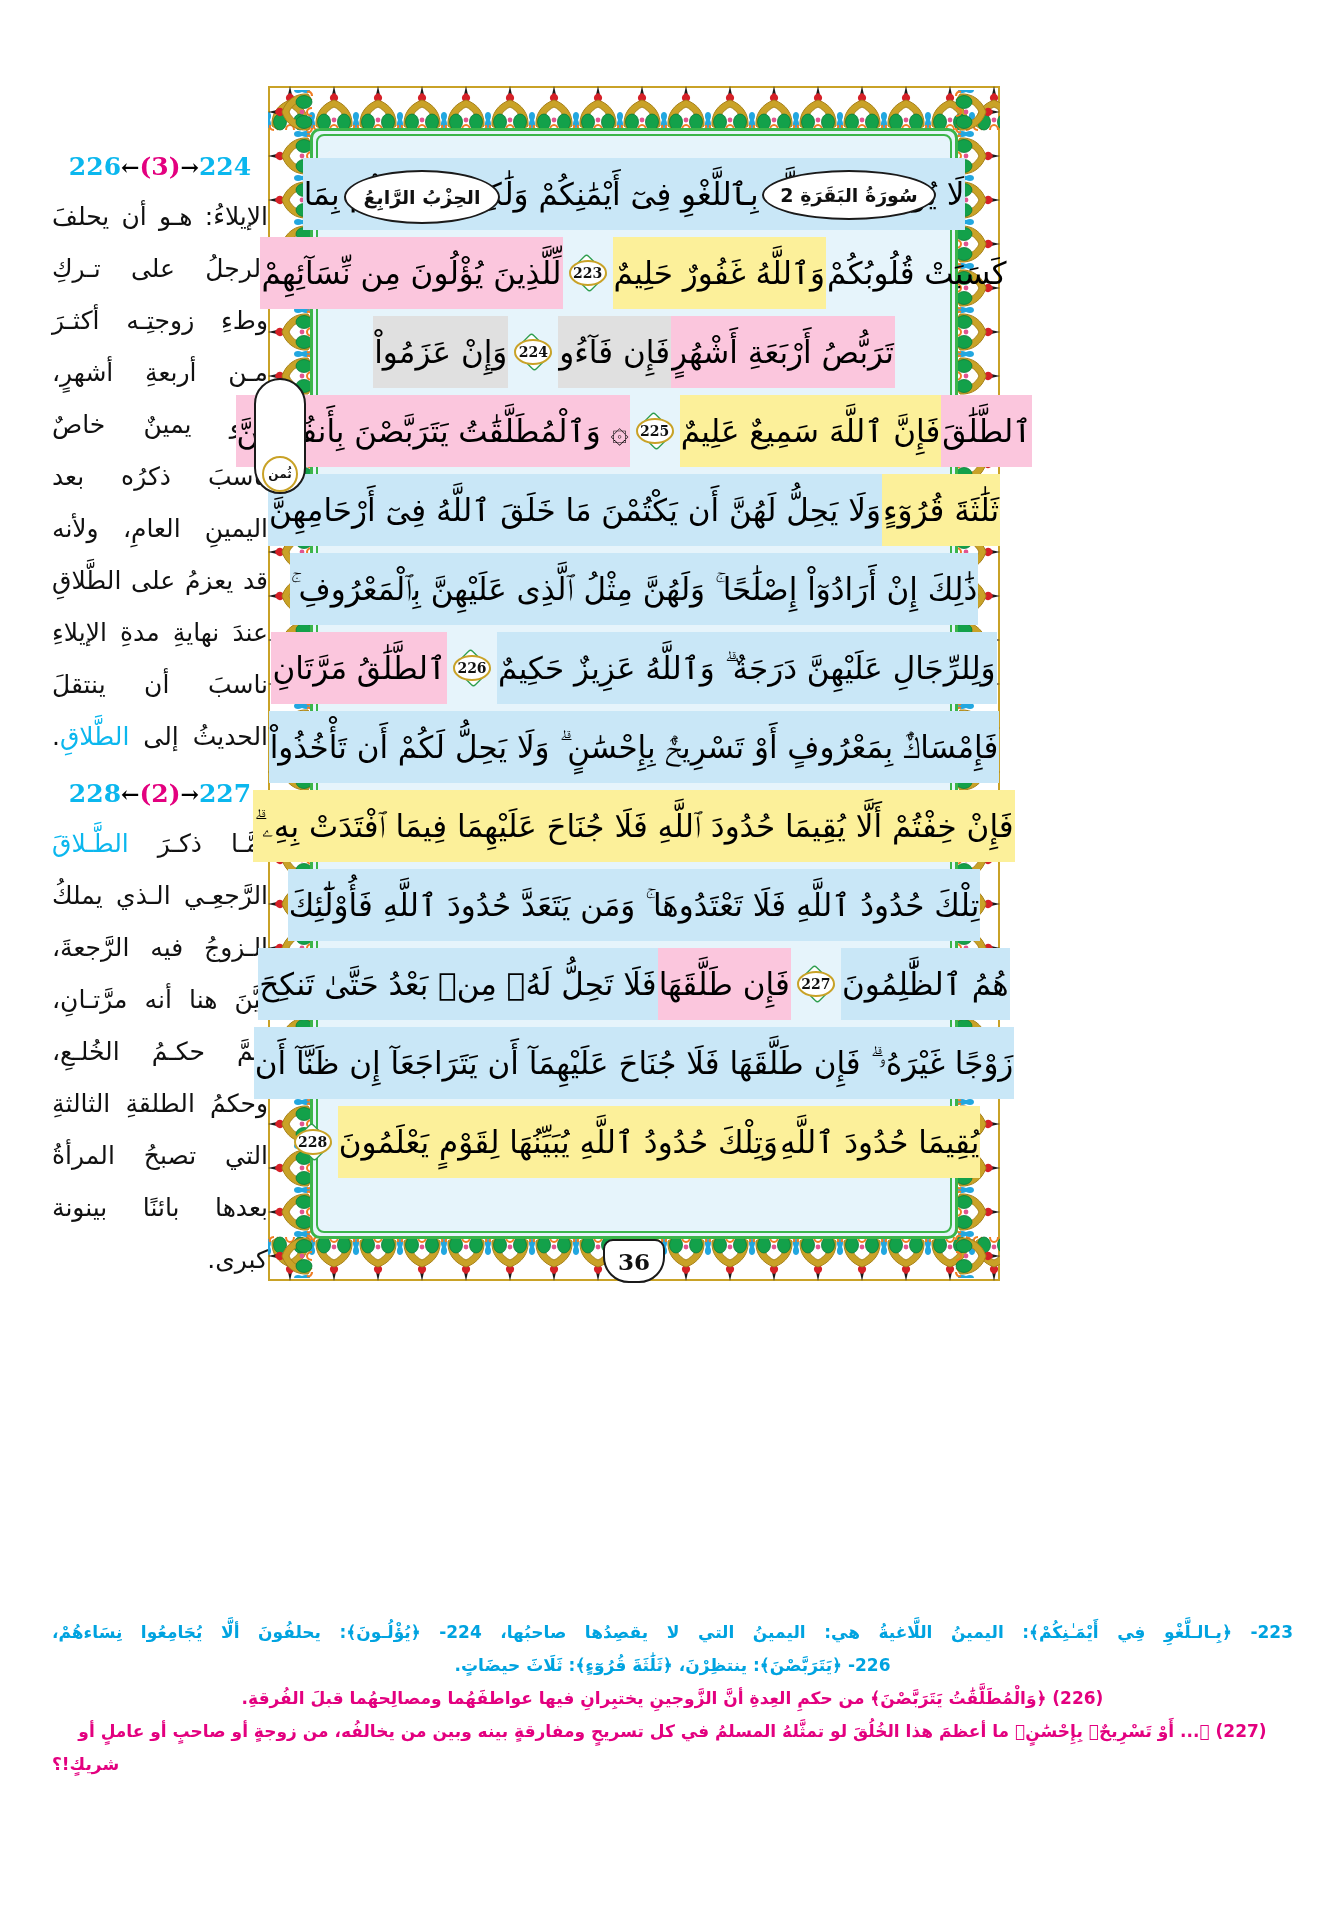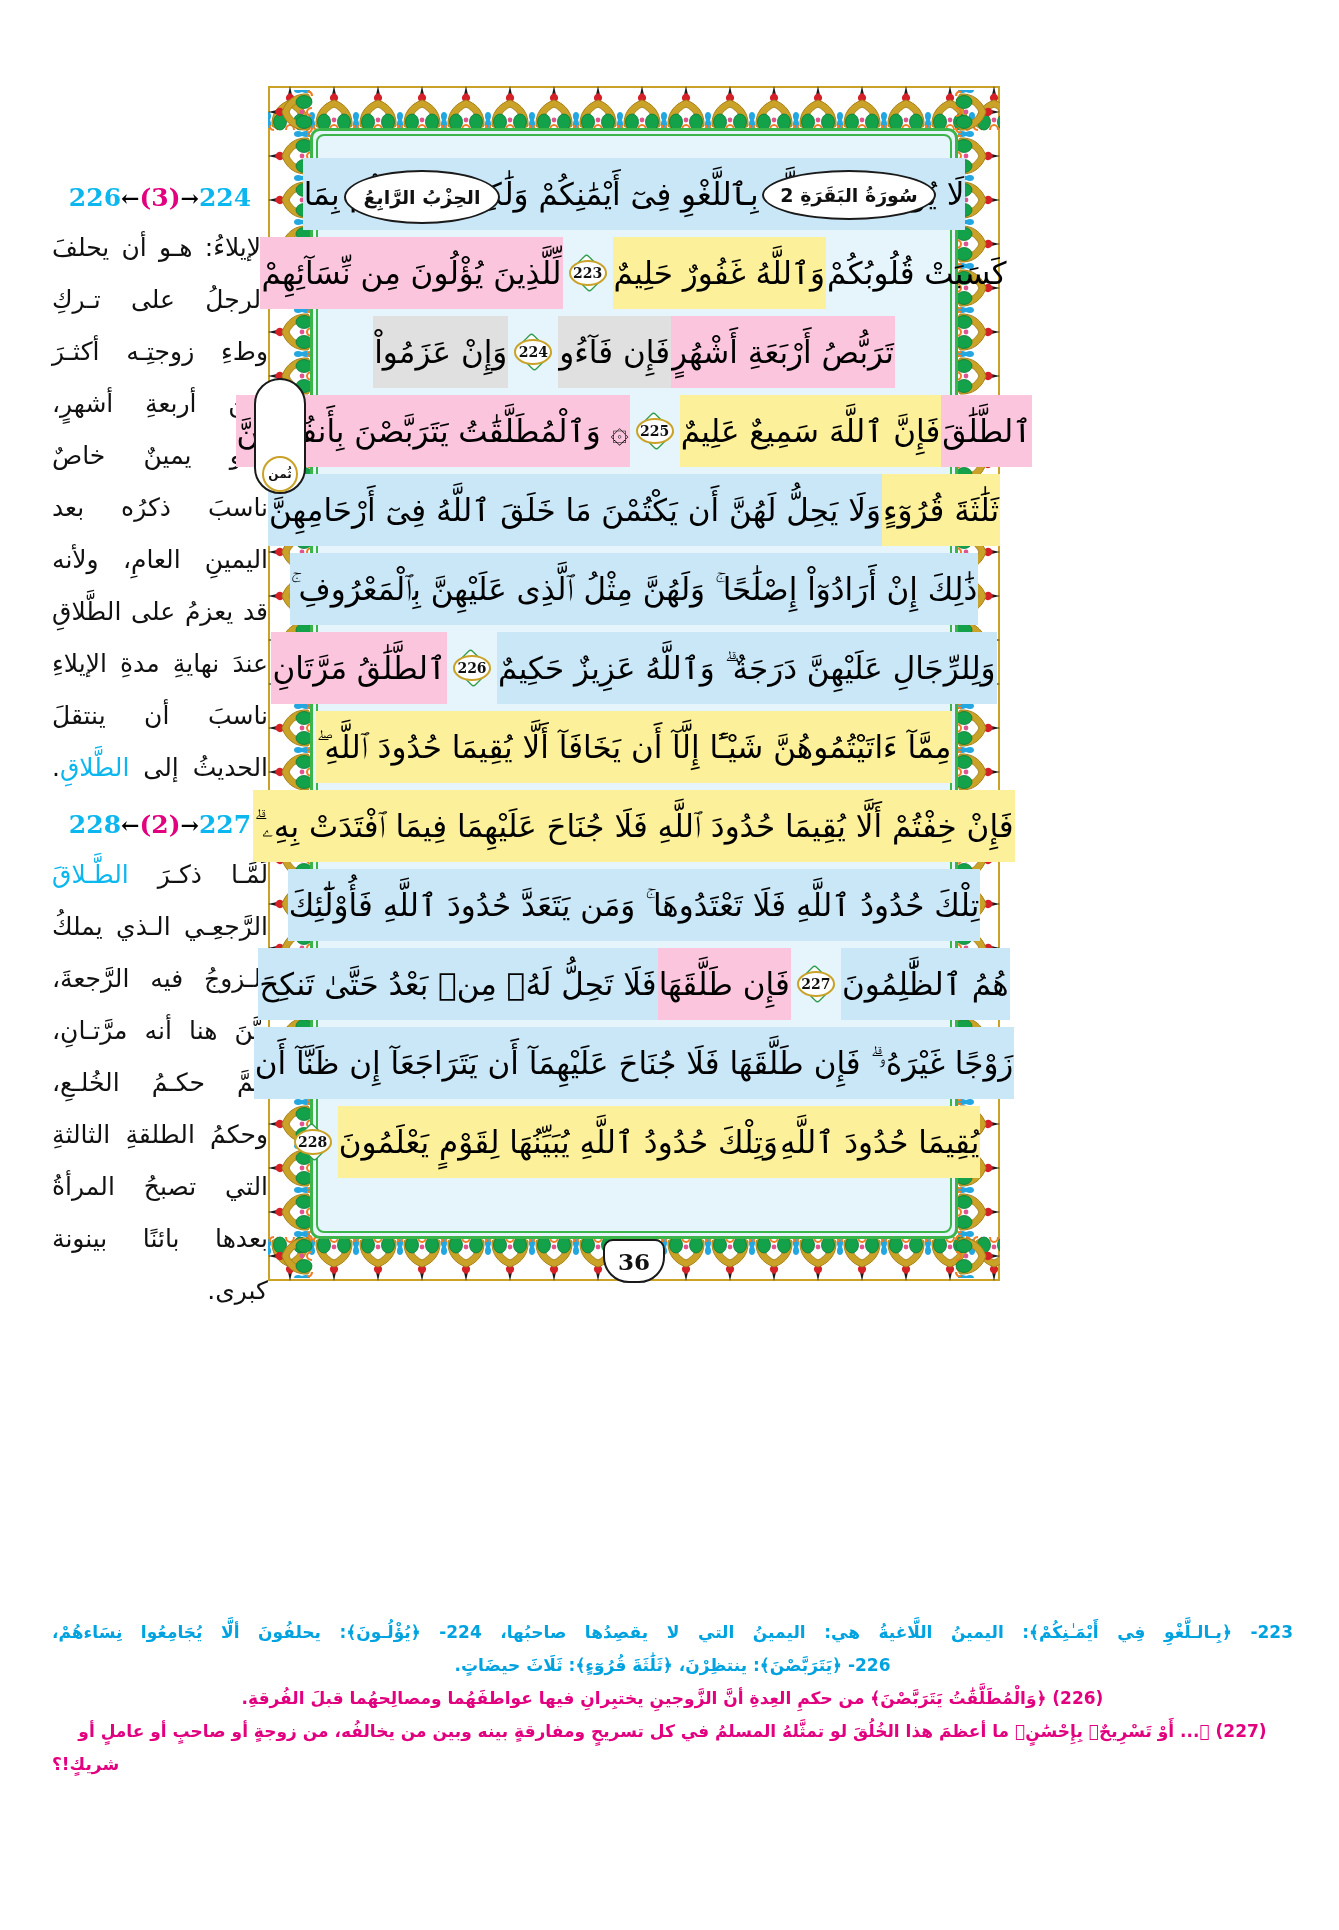--- a/index.html
+++ b/index.html
@@ -11,21 +11,21 @@
     position:relative;
     overflow:hidden;
   }
 
   
   #page { position:absolute; inset:0; }
 
   
   #sidebar {
     position:absolute;
-    left:52px; top:183px;
+    left:52px; top:152px;
     width:216px; height:1135px;
     direction:rtl;
     text-align:justify;
     text-align-last:justify;
   }
   .side-head {
     font-family:"DejaVu Serif","Liberation Serif",serif;
     font-weight:bold;
     font-size:25px;
     letter-spacing:0px;
@@ -1457,21 +1457,21 @@
         <div class="qline">
           <span class="seg hl-blue">وَلِلرِّجَالِ عَلَيْهِنَّ دَرَجَةٌ ۗ وَٱللَّهُ عَزِيزٌ حَكِيمٌ </span>
           <span class="ayah">
             <span class="ay-shape"></span>
             <span class="ay-shape2"></span>
             <span class="ay-num">226</span>
           </span>
           <span class="seg hl-pink">ٱلطَّلَٰقُ مَرَّتَانِ</span>
         </div>
         <div class="qline">
-          <span class="seg hl-yellow">مِمَّآ ءَاتَيْتُمُوهُنَّ شَيْـًٔا إِلَّآ أَن يَخَافَآ أَلَّا يُقِيمَا حُدُودَ ٱللَّهِ ۖ</span>
+          <span class="seg hl-blue">فَإِمْسَاكٌۢ بِمَعْرُوفٍ أَوْ تَسْرِيحٌۢ بِإِحْسَٰنٍ ۗ وَلَا يَحِلُّ لَكُمْ أَن تَأْخُذُواْ</span>
         </div>
         <div class="qline">
           <span class="seg hl-yellow">فَإِنْ خِفْتُمْ أَلَّا يُقِيمَا حُدُودَ ٱللَّهِ فَلَا جُنَاحَ عَلَيْهِمَا فِيمَا ٱفْتَدَتْ بِهِۦ ۗ</span>
         </div>
         <div class="qline">
           <span class="seg hl-blue">تِلْكَ حُدُودُ ٱللَّهِ فَلَا تَعْتَدُوهَا ۚ وَمَن يَتَعَدَّ حُدُودَ ٱللَّهِ فَأُوْلَٰٓئِكَ</span>
         </div>
         <div class="qline">
           <span class="seg hl-blue">هُمُ ٱلظَّٰلِمُونَ </span>
           <span class="ayah">

